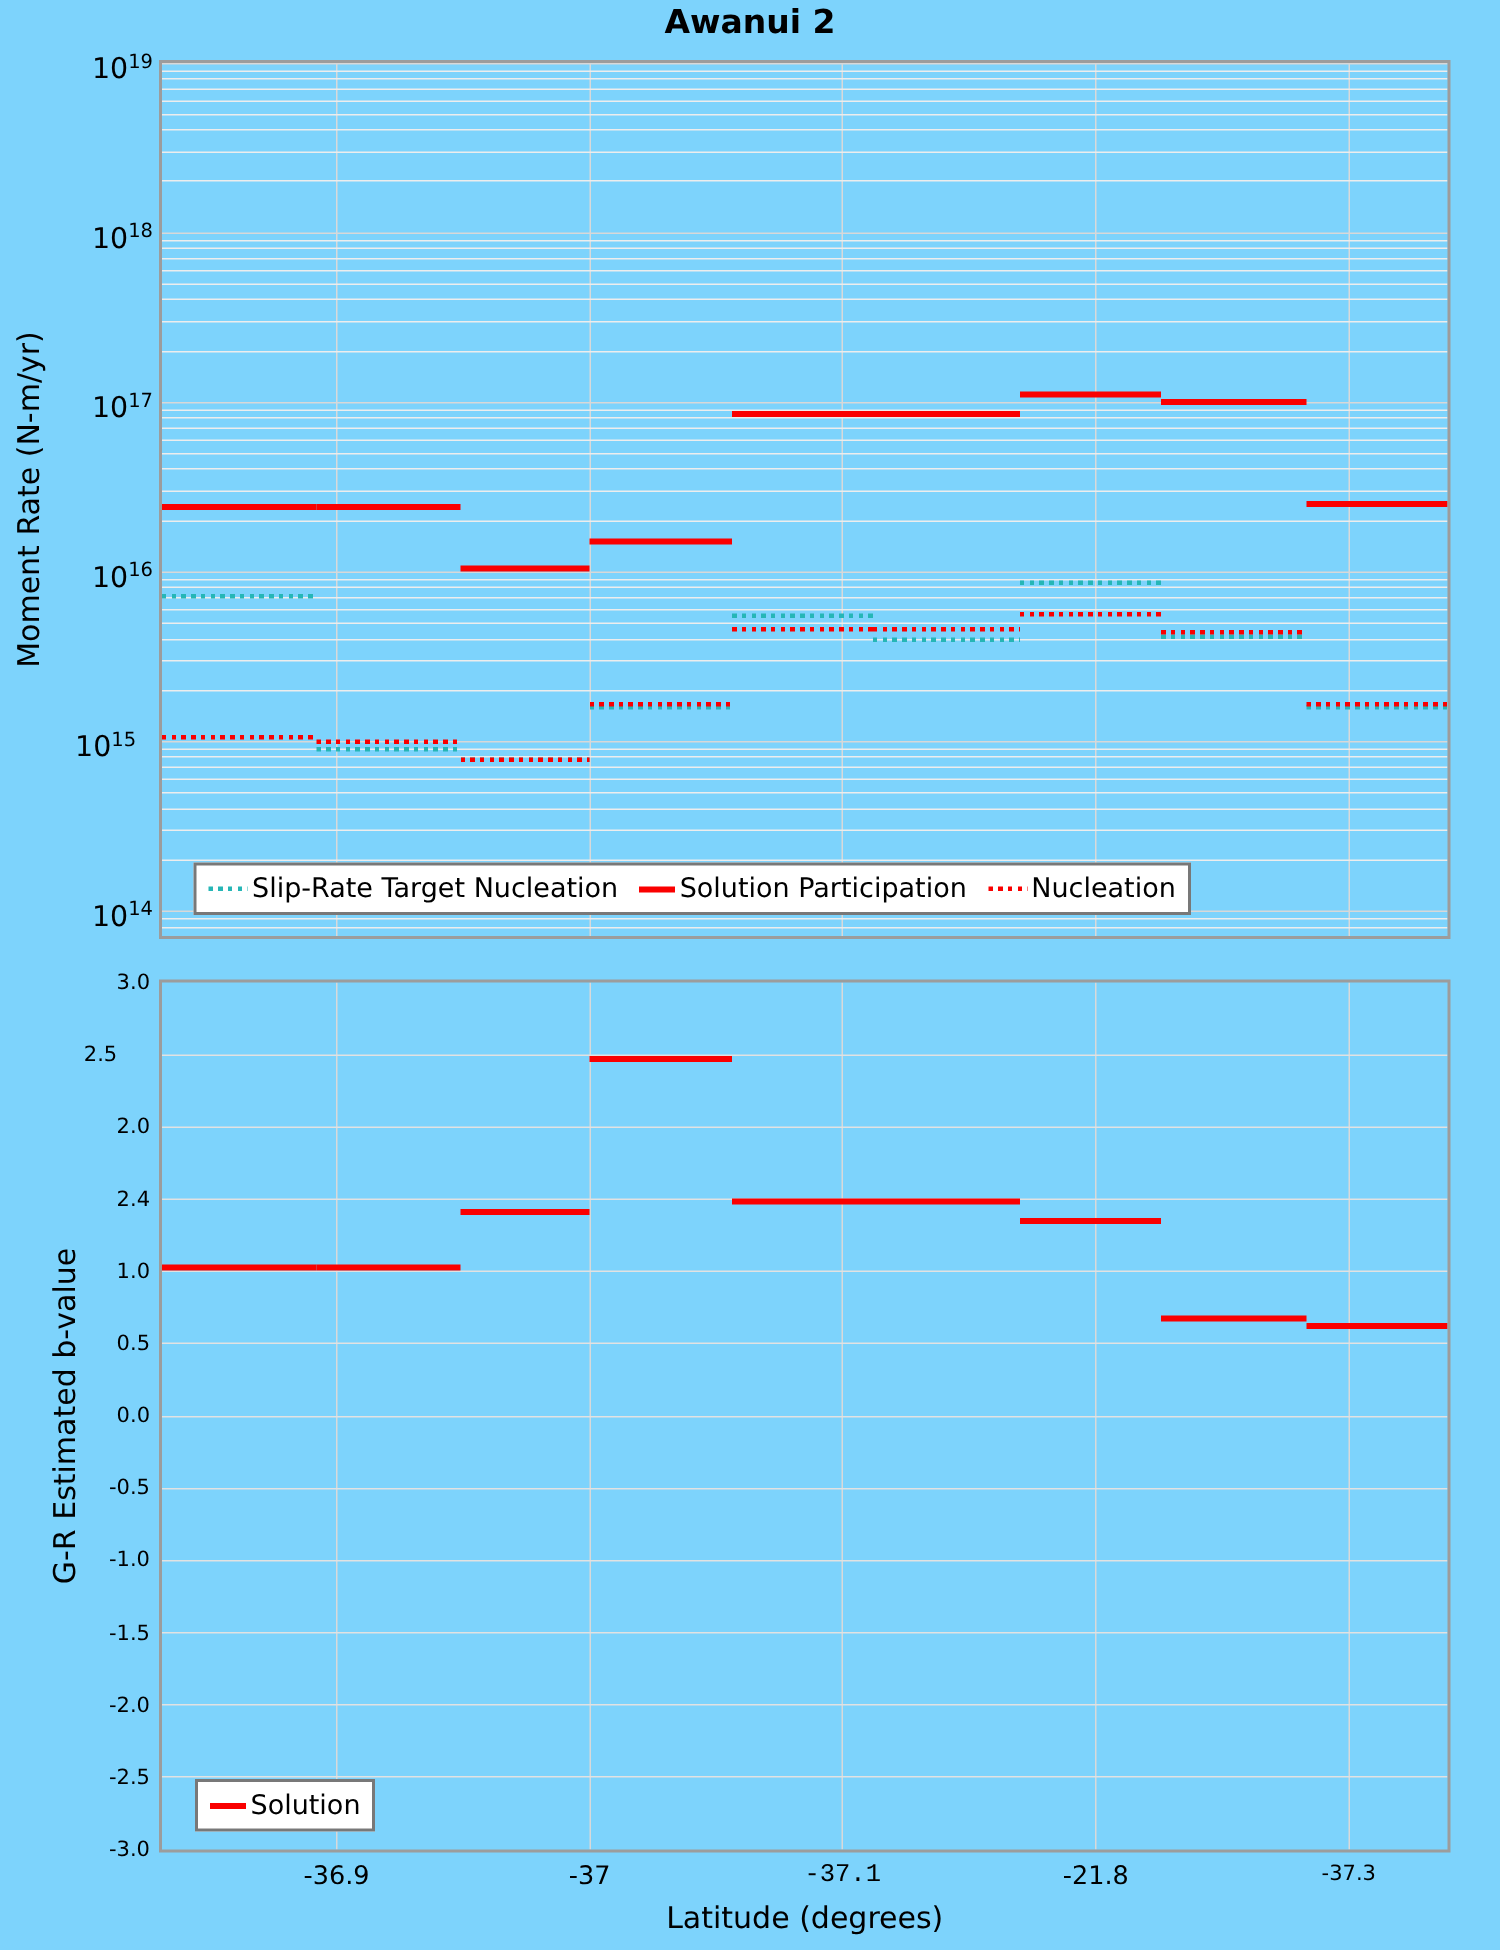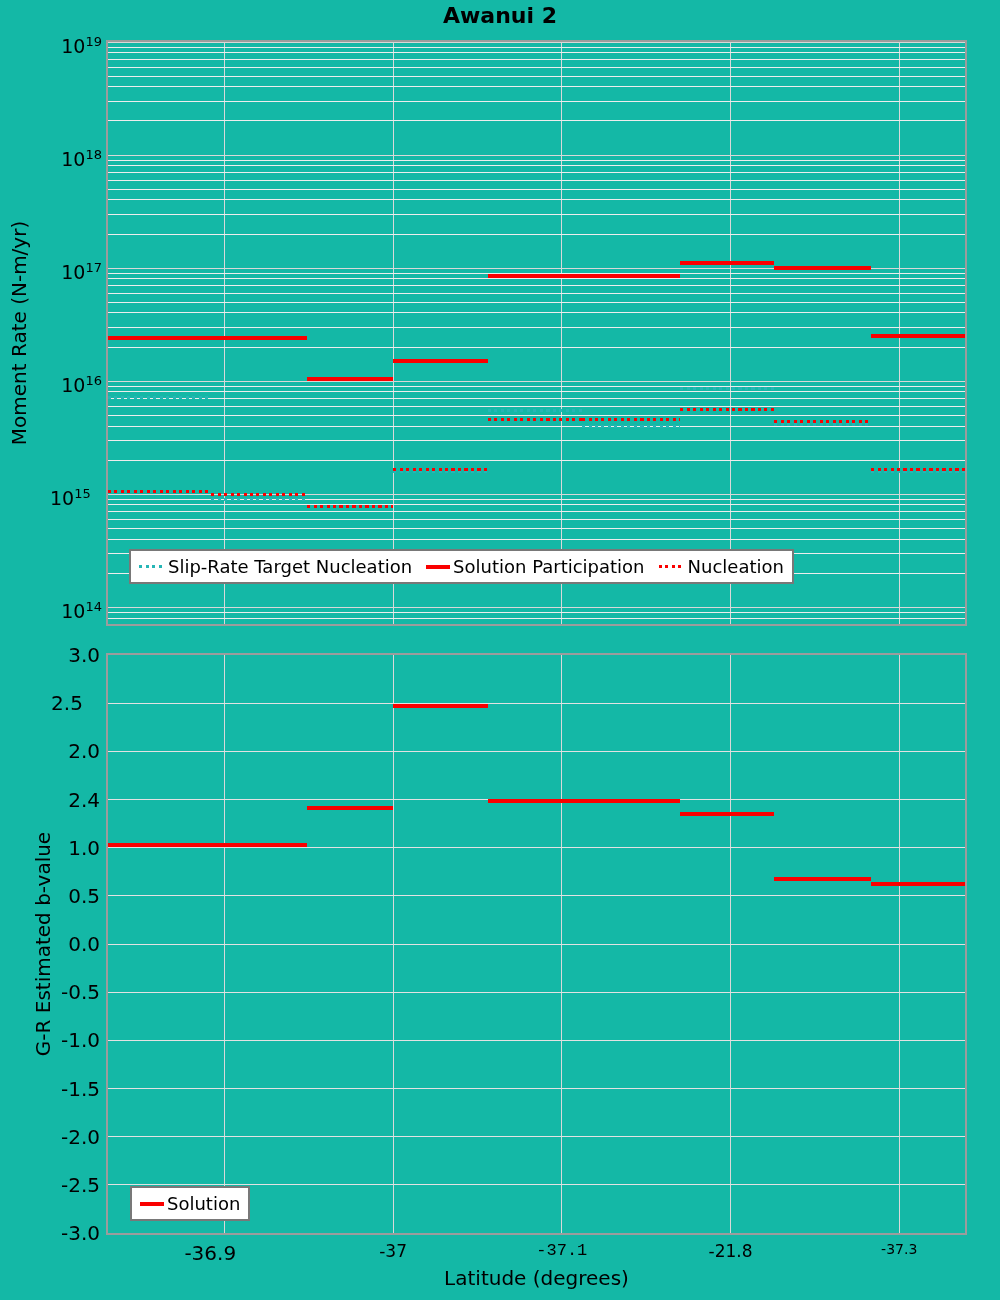--- a/index.html
+++ b/index.html
@@ -1,20 +1,20 @@
 <!DOCTYPE html>
 <html><head>
 <meta charset="utf-8">
 <style>
   html, body { margin: 0; padding: 0; background: #fff; }
   .fig {
     position: relative;
     width: 1000px;
     height: 1300px;
-    background: #14b8a6;
+    background: #7dd3fc;
     font-family: "DejaVu Sans", "Liberation Sans", sans-serif;
     color: #000;
     overflow: hidden;
   }
   .title {
     position: absolute;
     left: 0; top: 3px; width: 1000px;
     text-align: center;
     font-size: 22px;
     font-weight: bold;
@@ -38,21 +38,21 @@
   }
   .plot-border {
     position: absolute;
     border: 2px solid #9c9c9c;
     box-sizing: border-box;
     z-index: 3;
     pointer-events: none;
   }
   .gl { position: absolute; z-index: 1; }
   .seg { position: absolute; z-index: 2; }
-  .ticklab { position: absolute; font-size: 20px; z-index: 1; }
+  .ticklab { position: absolute; font-size: 14px; z-index: 1; }
   .ticklab sup { font-size: 13px; }
   .legend {
     position: absolute;
     display: inline-flex;
     align-items: center;
     gap: 14px;
     padding: 5px 8px;
     background: #ffffff;
     border: 2px solid #787878;
     font-size: 18px;
@@ -150,21 +150,21 @@
     <div class="ticklab" style="left: 34px; top: 981.167px; width: 66px; height: 22px; line-height: 22px; text-align: right;">-0.5</div>
     <div class="gl" style="left: 108px; top: 1039.83px; width: 857px; height: 1px; background: rgb(226, 226, 226);"></div>
     <div class="ticklab" style="left: 34px; top: 1029.33px; width: 66px; height: 22px; line-height: 22px; text-align: right;">-1.0</div>
     <div class="gl" style="left: 108px; top: 1088px; width: 857px; height: 1px; background: rgb(226, 226, 226);"></div>
     <div class="ticklab" style="left: 34px; top: 1077.5px; width: 66px; height: 22px; line-height: 22px; text-align: right;">-1.5</div>
     <div class="gl" style="left: 108px; top: 1136.17px; width: 857px; height: 1px; background: rgb(226, 226, 226);"></div>
     <div class="ticklab" style="left: 34px; top: 1125.67px; width: 66px; height: 22px; line-height: 22px; text-align: right;">-2.0</div>
     <div class="gl" style="left: 108px; top: 1184.33px; width: 857px; height: 1px; background: rgb(226, 226, 226);"></div>
     <div class="ticklab" style="left: 34px; top: 1173.83px; width: 66px; height: 22px; line-height: 22px; text-align: right;">-2.5</div>
     <div class="ticklab" style="left: 34px; top: 1222px; width: 66px; height: 22px; line-height: 22px; text-align: right;">-3.0</div>
-    <div class="ticklab" style="left: 184.404px; top: 1241px; width: 80px; text-align: left; font-size: 20px;">-36.9</div>
+    <div class="ticklab" style="left: 184.404px; top: 1241px; width: 80px; text-align: center; font-size: 17px;">-36.9</div>
     <div class="ticklab" style="left: 353.104px; top: 1241px; width: 80px; text-align: center; font-size: 17px;">-37</div>
     <div class="ticklab" style="left: 521.805px; top: 1241px; width: 80px; text-align: center; font-size: 17px; font-family: Liberation Mono, monospace;">-37.1</div>
     <div class="ticklab" style="left: 690.506px; top: 1241px; width: 80px; text-align: center; font-size: 17px;">-21.8</div>
     <div class="ticklab" style="left: 859.207px; top: 1241px; width: 80px; text-align: center; font-size: 14px;">-37.3</div>
     <div class="seg" style="left: 108px; top: 396.152px; width: 102.907px; height: 3px; background: repeating-linear-gradient(90deg, rgb(38, 182, 182) 0px, rgb(38, 182, 182) 3px, transparent 3px, transparent 6.5px);"></div>
     <div class="seg" style="left: 210.907px; top: 498.21px; width: 96.1594px; height: 3px; background: repeating-linear-gradient(90deg, rgb(38, 182, 182) 0px, rgb(38, 182, 182) 3px, transparent 3px, transparent 6.5px);"></div>
     <div class="seg" style="left: 307.067px; top: 505.233px; width: 86.0374px; height: 3px; background: repeating-linear-gradient(90deg, rgb(38, 182, 182) 0px, rgb(38, 182, 182) 3px, transparent 3px, transparent 6.5px);"></div>
     <div class="seg" style="left: 393.104px; top: 469.971px; width: 94.4724px; height: 3px; background: repeating-linear-gradient(90deg, rgb(38, 182, 182) 0px, rgb(38, 182, 182) 3px, transparent 3px, transparent 6.5px);"></div>
     <div class="seg" style="left: 487.577px; top: 409.371px; width: 94.4724px; height: 3px; background: repeating-linear-gradient(90deg, rgb(38, 182, 182) 0px, rgb(38, 182, 182) 3px, transparent 3px, transparent 6.5px);"></div>
     <div class="seg" style="left: 582.049px; top: 425px; width: 97.8465px; height: 3px; background: repeating-linear-gradient(90deg, rgb(38, 182, 182) 0px, rgb(38, 182, 182) 3px, transparent 3px, transparent 6.5px);"></div>
@@ -193,21 +193,21 @@
     <div class="seg" style="left: 210.907px; top: 842.777px; width: 96.1594px; height: 4px; background: rgb(250, 0, 0);"></div>
     <div class="seg" style="left: 307.067px; top: 806.17px; width: 86.0374px; height: 4px; background: rgb(250, 0, 0);"></div>
     <div class="seg" style="left: 393.104px; top: 704.057px; width: 94.4724px; height: 4px; background: rgb(250, 0, 0);"></div>
     <div class="seg" style="left: 487.577px; top: 799.427px; width: 94.4724px; height: 4px; background: rgb(250, 0, 0);"></div>
     <div class="seg" style="left: 582.049px; top: 799.427px; width: 97.8465px; height: 4px; background: rgb(250, 0, 0);"></div>
     <div class="seg" style="left: 679.896px; top: 811.95px; width: 94.4724px; height: 4px; background: rgb(250, 0, 0);"></div>
     <div class="seg" style="left: 774.368px; top: 877.457px; width: 96.1594px; height: 4px; background: rgb(250, 0, 0);"></div>
     <div class="seg" style="left: 870.528px; top: 882.273px; width: 94.4724px; height: 4px; background: rgb(250, 0, 0);"></div>
     <div class="plot-border" style="left: 106px; top: 40px; width: 861px; height: 586px;"></div>
     <div class="plot-border" style="left: 106px; top: 653px; width: 861px; height: 582px;"></div>
-    <div class="legend" style="left: 129px; top: 549px;">
+    <div class="legend" style="left: 129px; top: 575px;">
       <div class="item">
         <div style="width: 26px; height: 3px; background: repeating-linear-gradient(90deg, rgb(38, 182, 182) 0px, rgb(38, 182, 182) 3px, transparent 3px, transparent 6.5px);"></div>
         <span>Slip-Rate Target Nucleation</span>
       </div>
       <div class="item">
         <div style="width: 24px; height: 4px; background: rgb(250, 0, 0);"></div>
         <span>Solution Participation</span>
       </div>
       <div class="item">
         <div style="width: 26px; height: 3px; background: repeating-linear-gradient(90deg, rgb(250, 0, 0) 0px, rgb(250, 0, 0) 3px, transparent 3px, transparent 6.5px);"></div>

